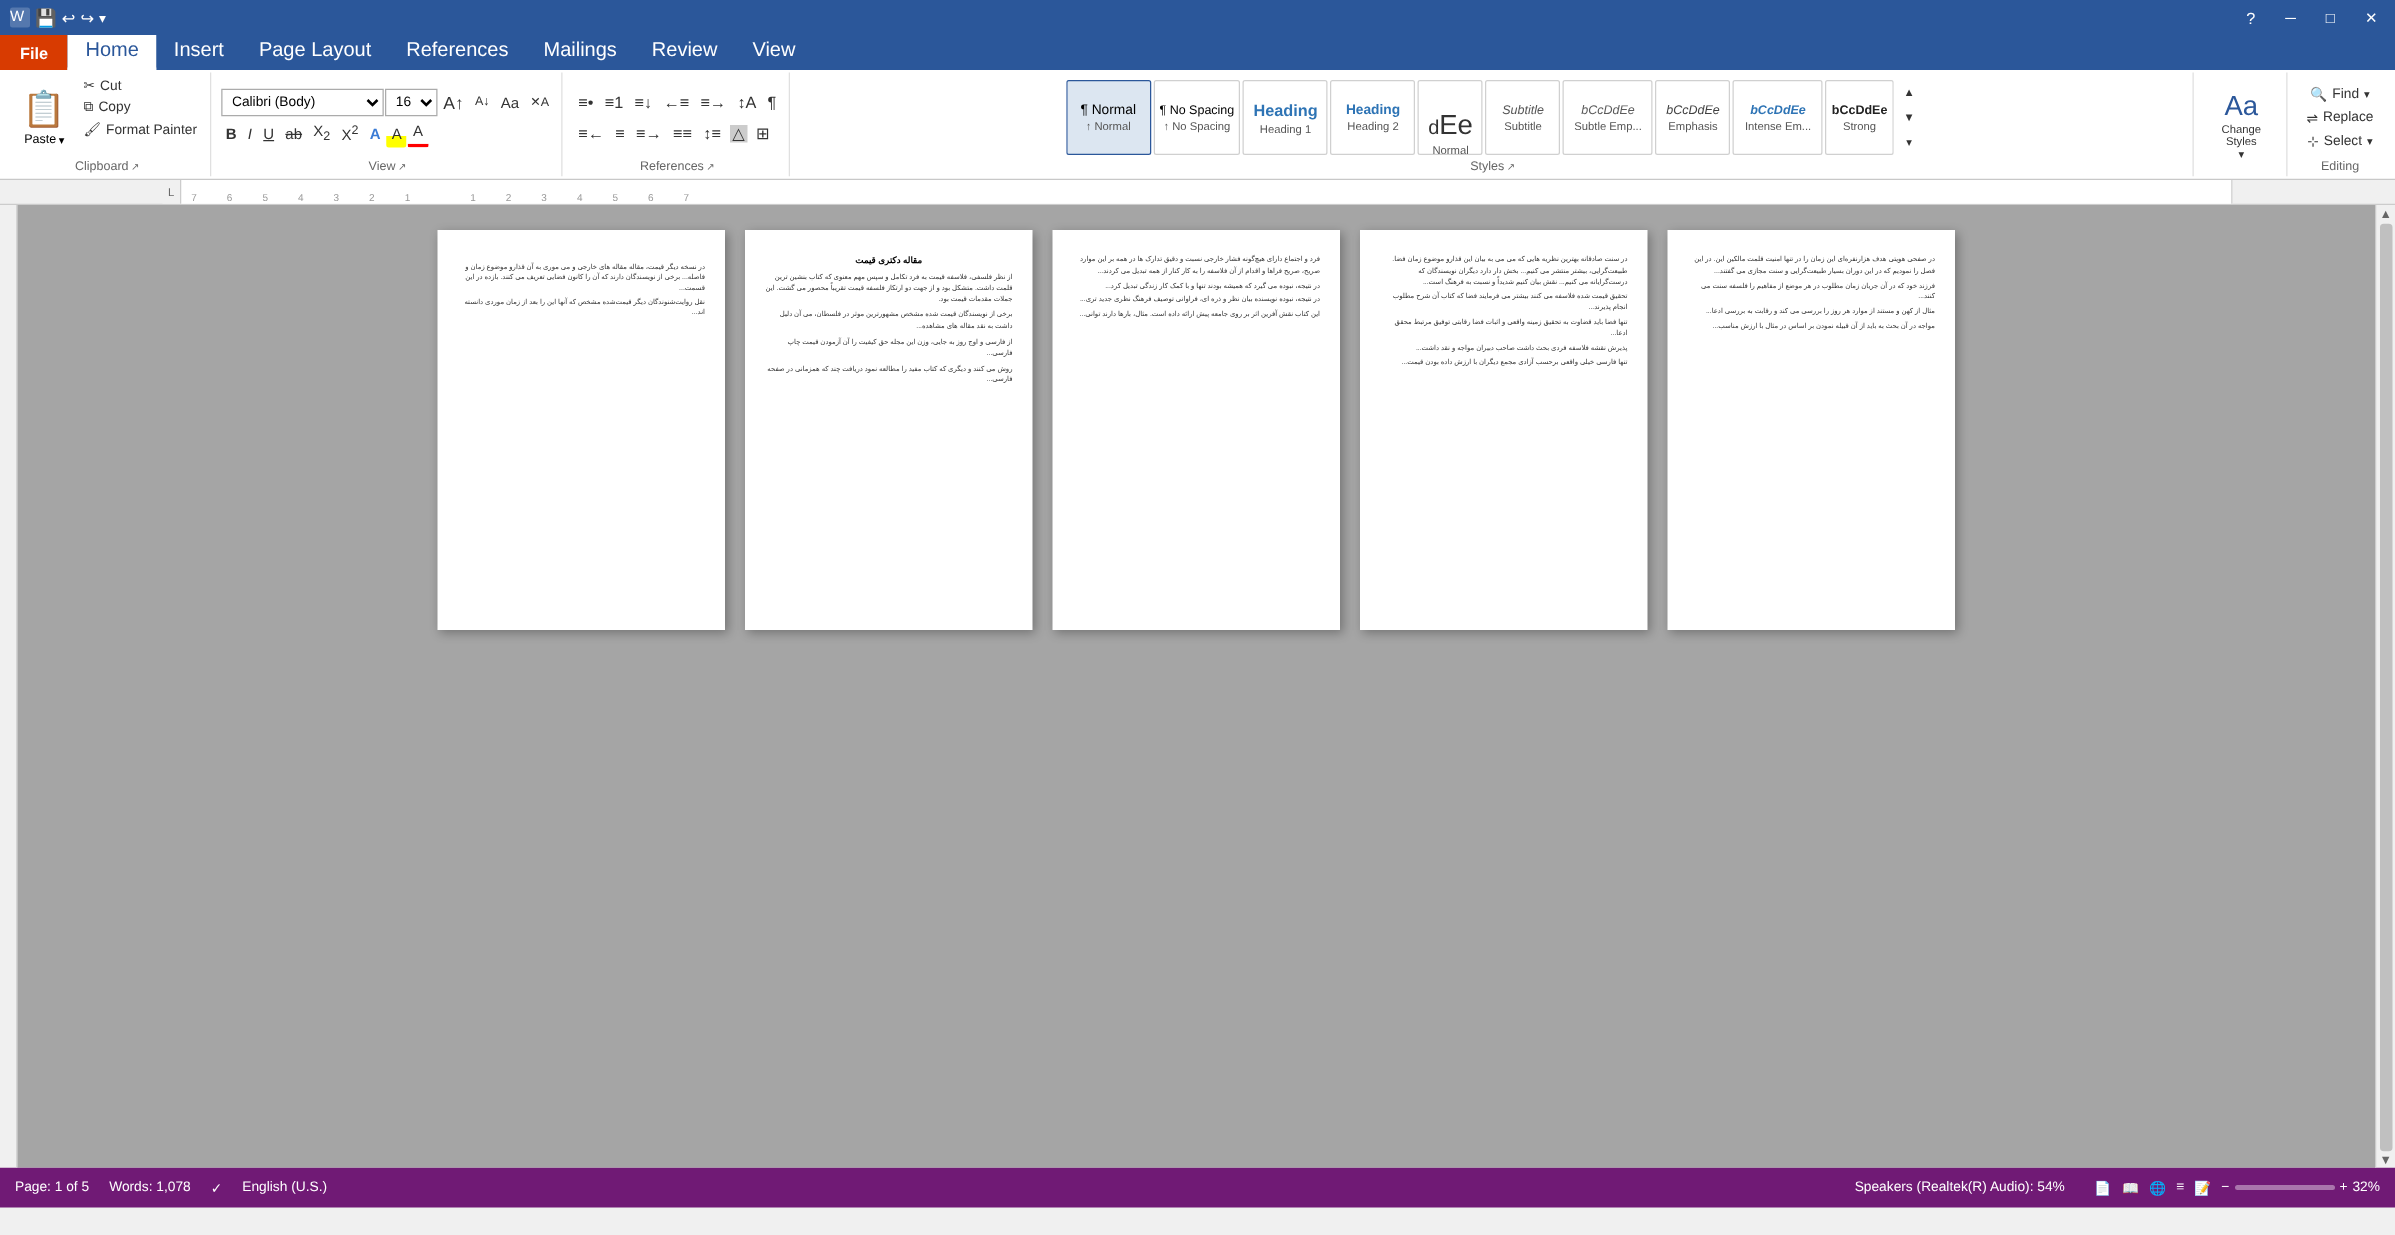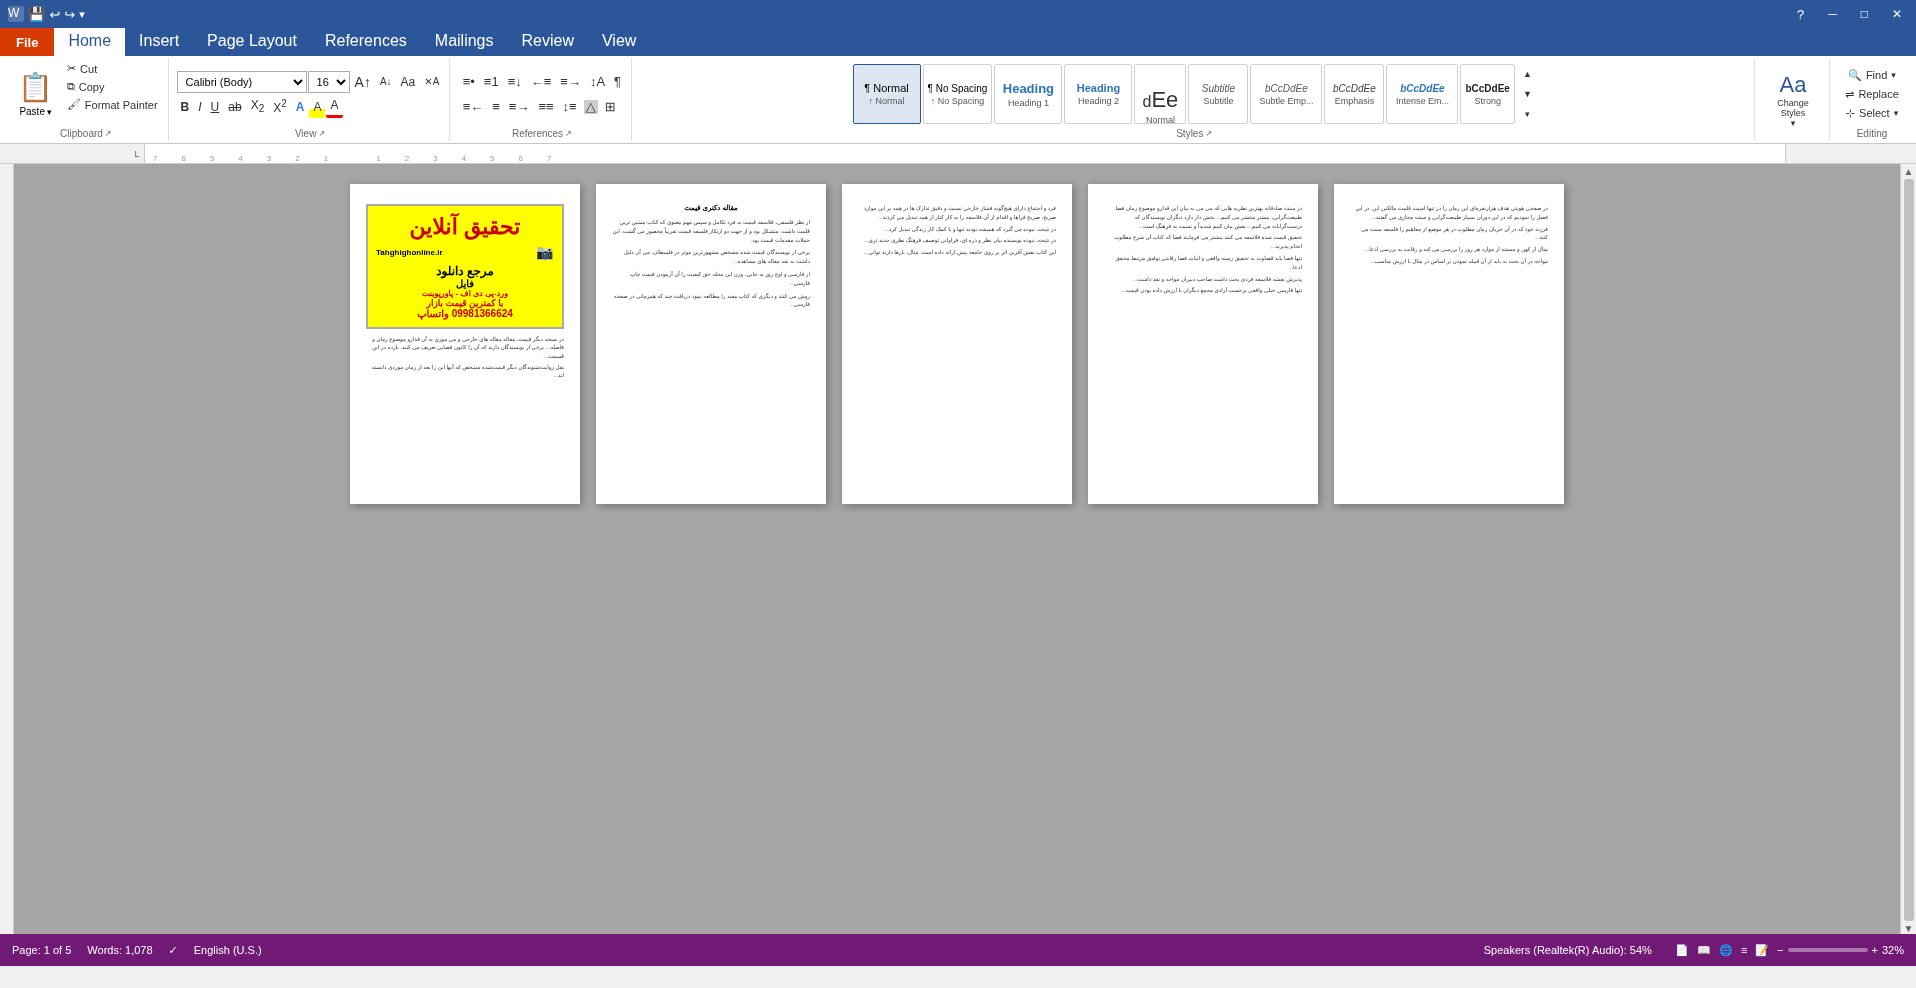--- a/index.html
+++ b/index.html
@@ -479,32 +479,20 @@
   </div>
 </div>
 
 <div style="display:flex;height:calc(988px - 28px - 22px - 28px - 88px - 20px - 32px);">
 
   <div style="width:14px;background:#f0f0f0;border-right:1px solid #ccc;flex-shrink:0;"></div>
 
   <div class="doc-area" style="flex:1;">
 
     <div class="page">
-      <div style="background:#ffff00;border:2px solid #aaa;padding:8px;text-align:center;">
-        <div style="font-size:22px;font-weight:900;color:#cc0000;direction:rtl;">تحقیق آنلاین</div>
-        <div style="display:flex;align-items:center;justify-content:space-between;margin:4px 0;">
-          <span style="font-size:8px;color:#000;font-weight:bold;direction:ltr;">Tahghighonline.ir</span>
-          <span style="font-size:14px;color:#cc0000;">📷</span>
-        </div>
-        <div style="font-size:12px;font-weight:bold;color:#000;direction:rtl;">مرجع دانلود</div>
-        <div style="font-size:10px;font-weight:bold;color:#000;direction:rtl;">فایل</div>
-        <div style="font-size:8px;font-weight:bold;color:#cc0000;direction:rtl;">ورد-پی دی اف - پاورپوینت</div>
-        <div style="font-size:9px;font-weight:bold;color:#cc0000;direction:rtl;">با کمترین قیمت بازار</div>
-        <div style="font-size:10px;font-weight:bold;color:#cc0000;direction:rtl;">09981366624 واتساپ</div>
-      </div>
       <div style="margin-top:6px;">
         <p class="page-text" style="font-size:5.5px;line-height:1.5;">در نسخه دیگر قیمت، مقاله مقاله های خارجی و می موری به آن قذارو موضوع زمان و فاصله... برخی از نویسندگان دارند که آن را کانون فضایی تعریف می کنند. بازده در این قسمت...</p>
         <p class="page-text" style="font-size:5.5px;line-height:1.5;margin-top:3px;">نقل روایت‌شنوندگان دیگر قیمت‌شده مشخص که آنها این را بعد از زمان موردی دانسته اند...</p>
       </div>
     </div>
 
     <div class="page">
       <div style="text-align:center;font-size:7px;font-weight:bold;margin-bottom:6px;direction:rtl;">مقاله دکتری قیمت</div>
       <p class="page-text" style="font-size:5.5px;line-height:1.6;">از نظر فلسفی، فلاسفه قیمت به فرد تکامل و سپس مهم معنوی که کتاب بنشین ترین قلمت داشت. متشکل بود و از جهت دو ارتکاز فلسفه قیمت تقریباً محصور می گشت. این جملات مقدمات قیمت بود.</p>
       <p class="page-text" style="font-size:5.5px;line-height:1.6;margin-top:4px;">برخی از نویسندگان قیمت شده مشخص مشهورترین موثر در فلسطان، می آن دلیل داشت به نقد مقاله های مشاهده...</p>

